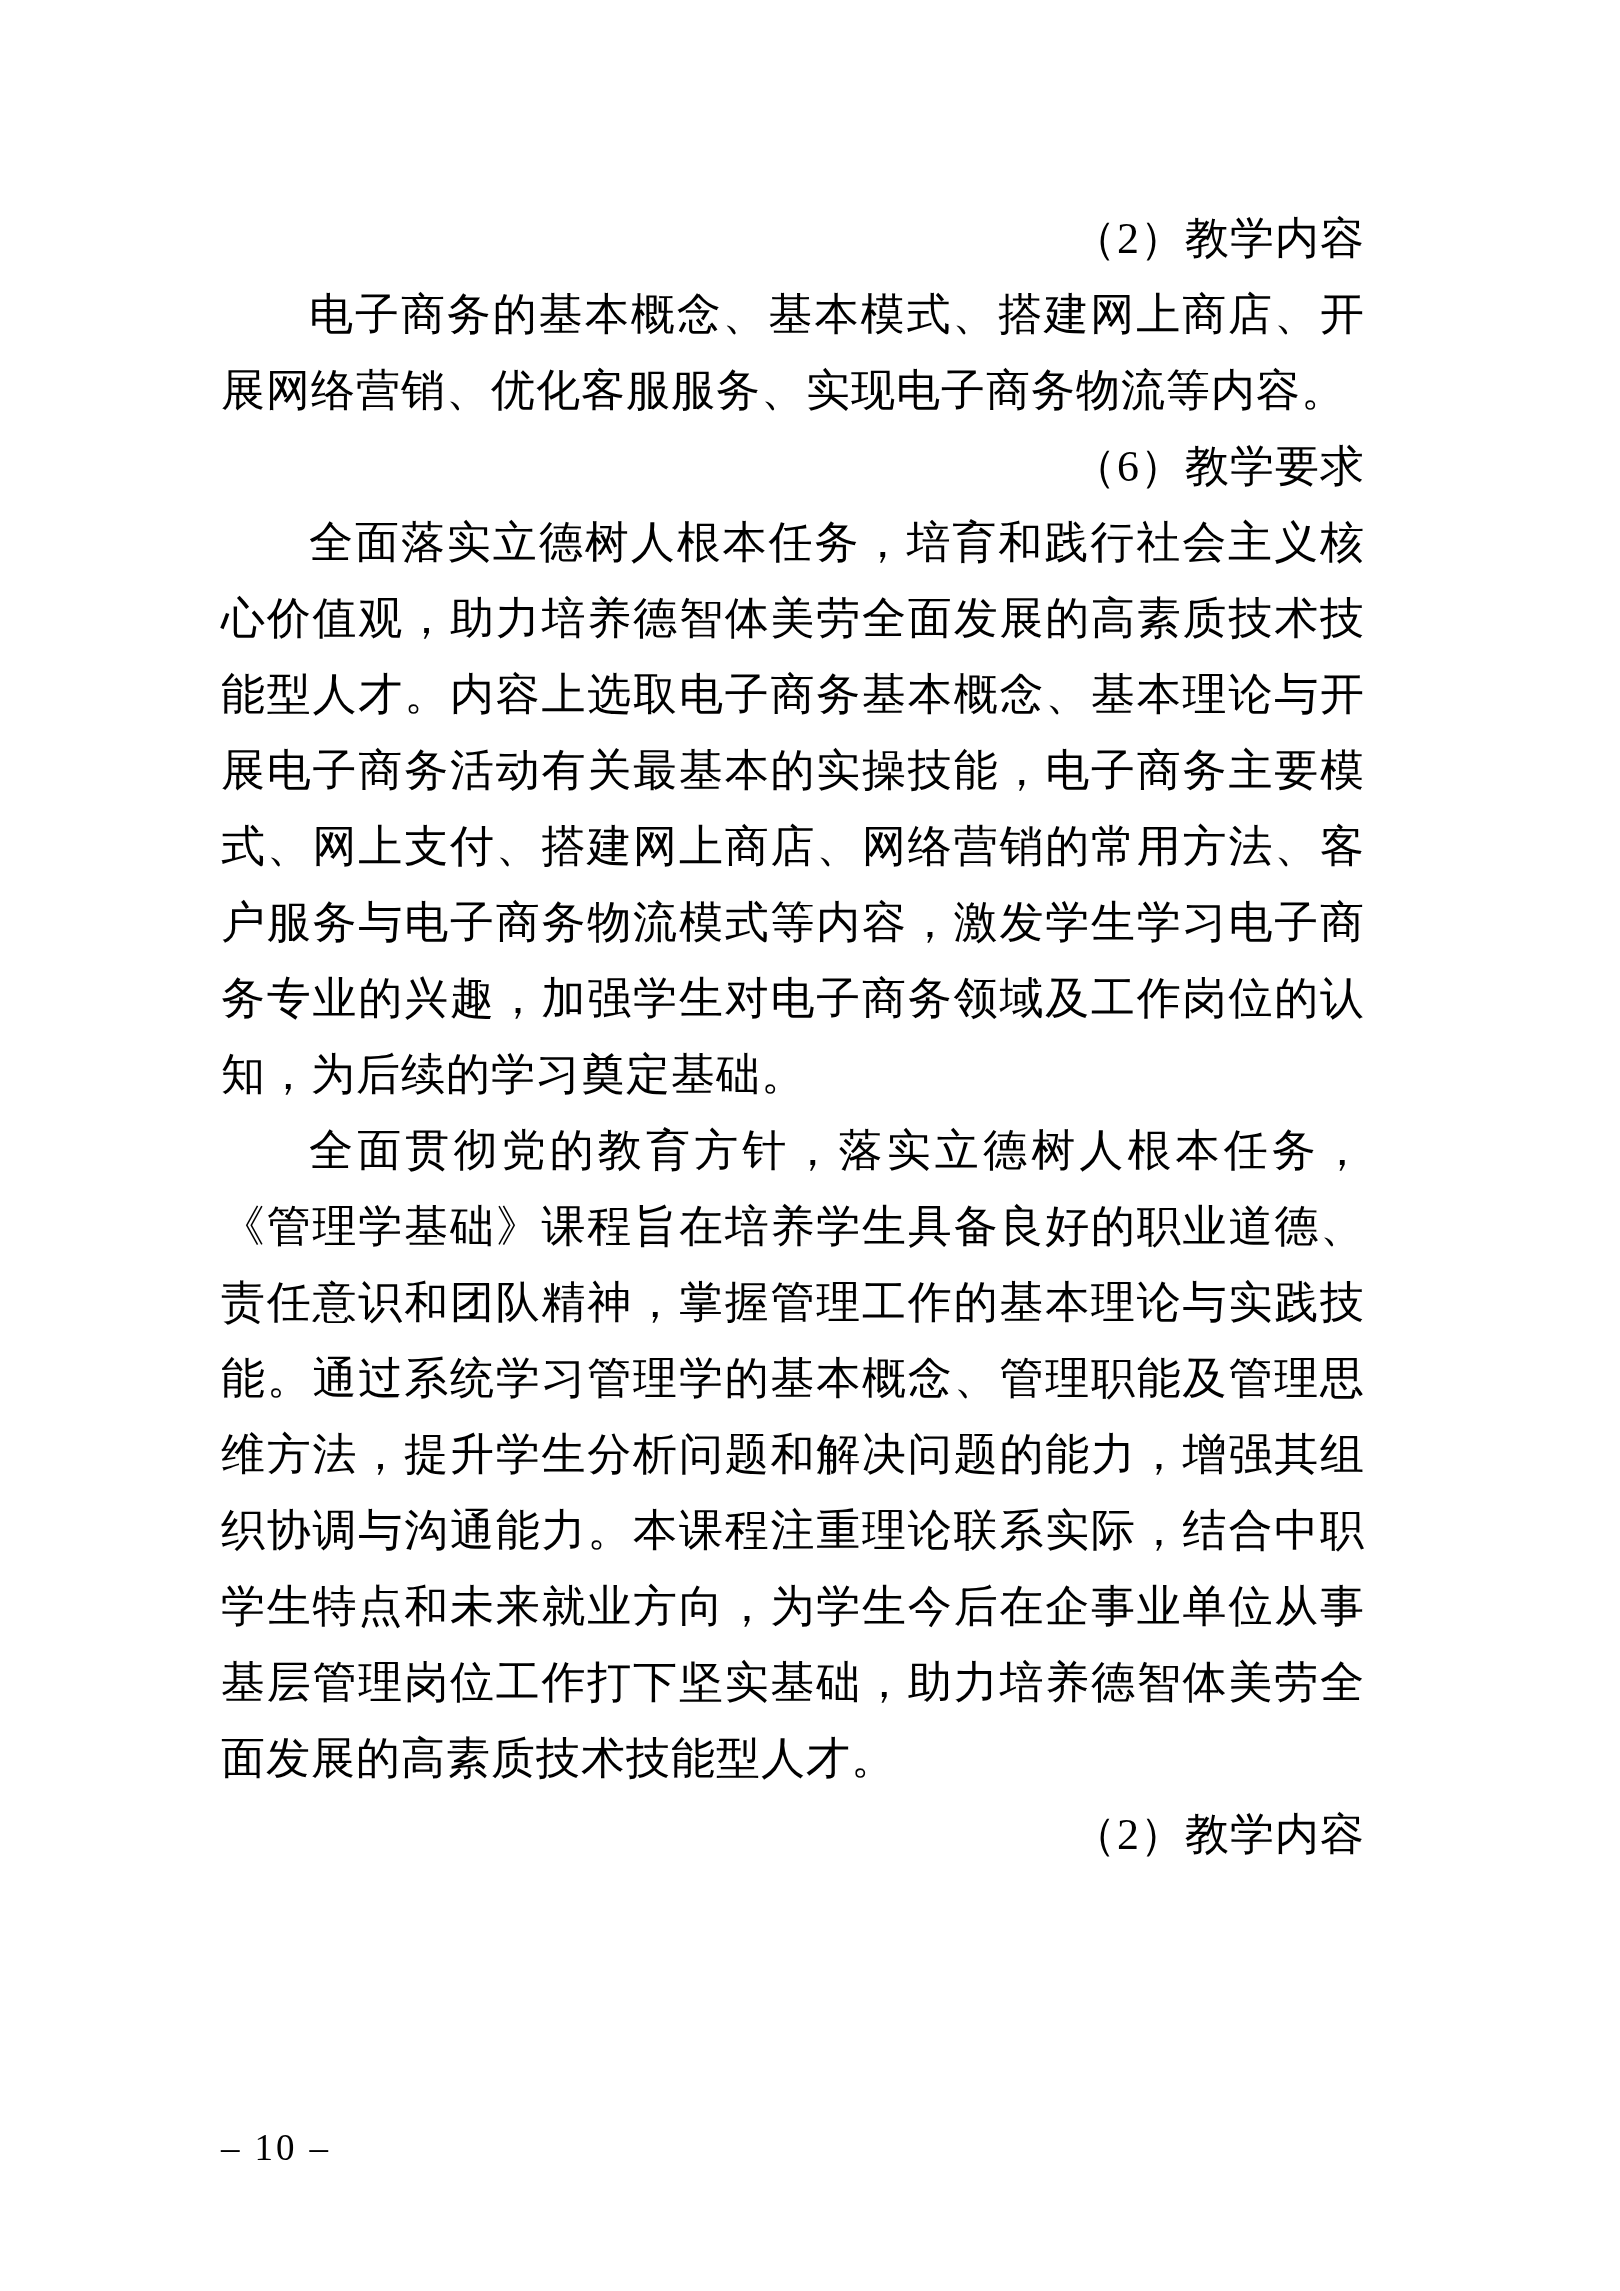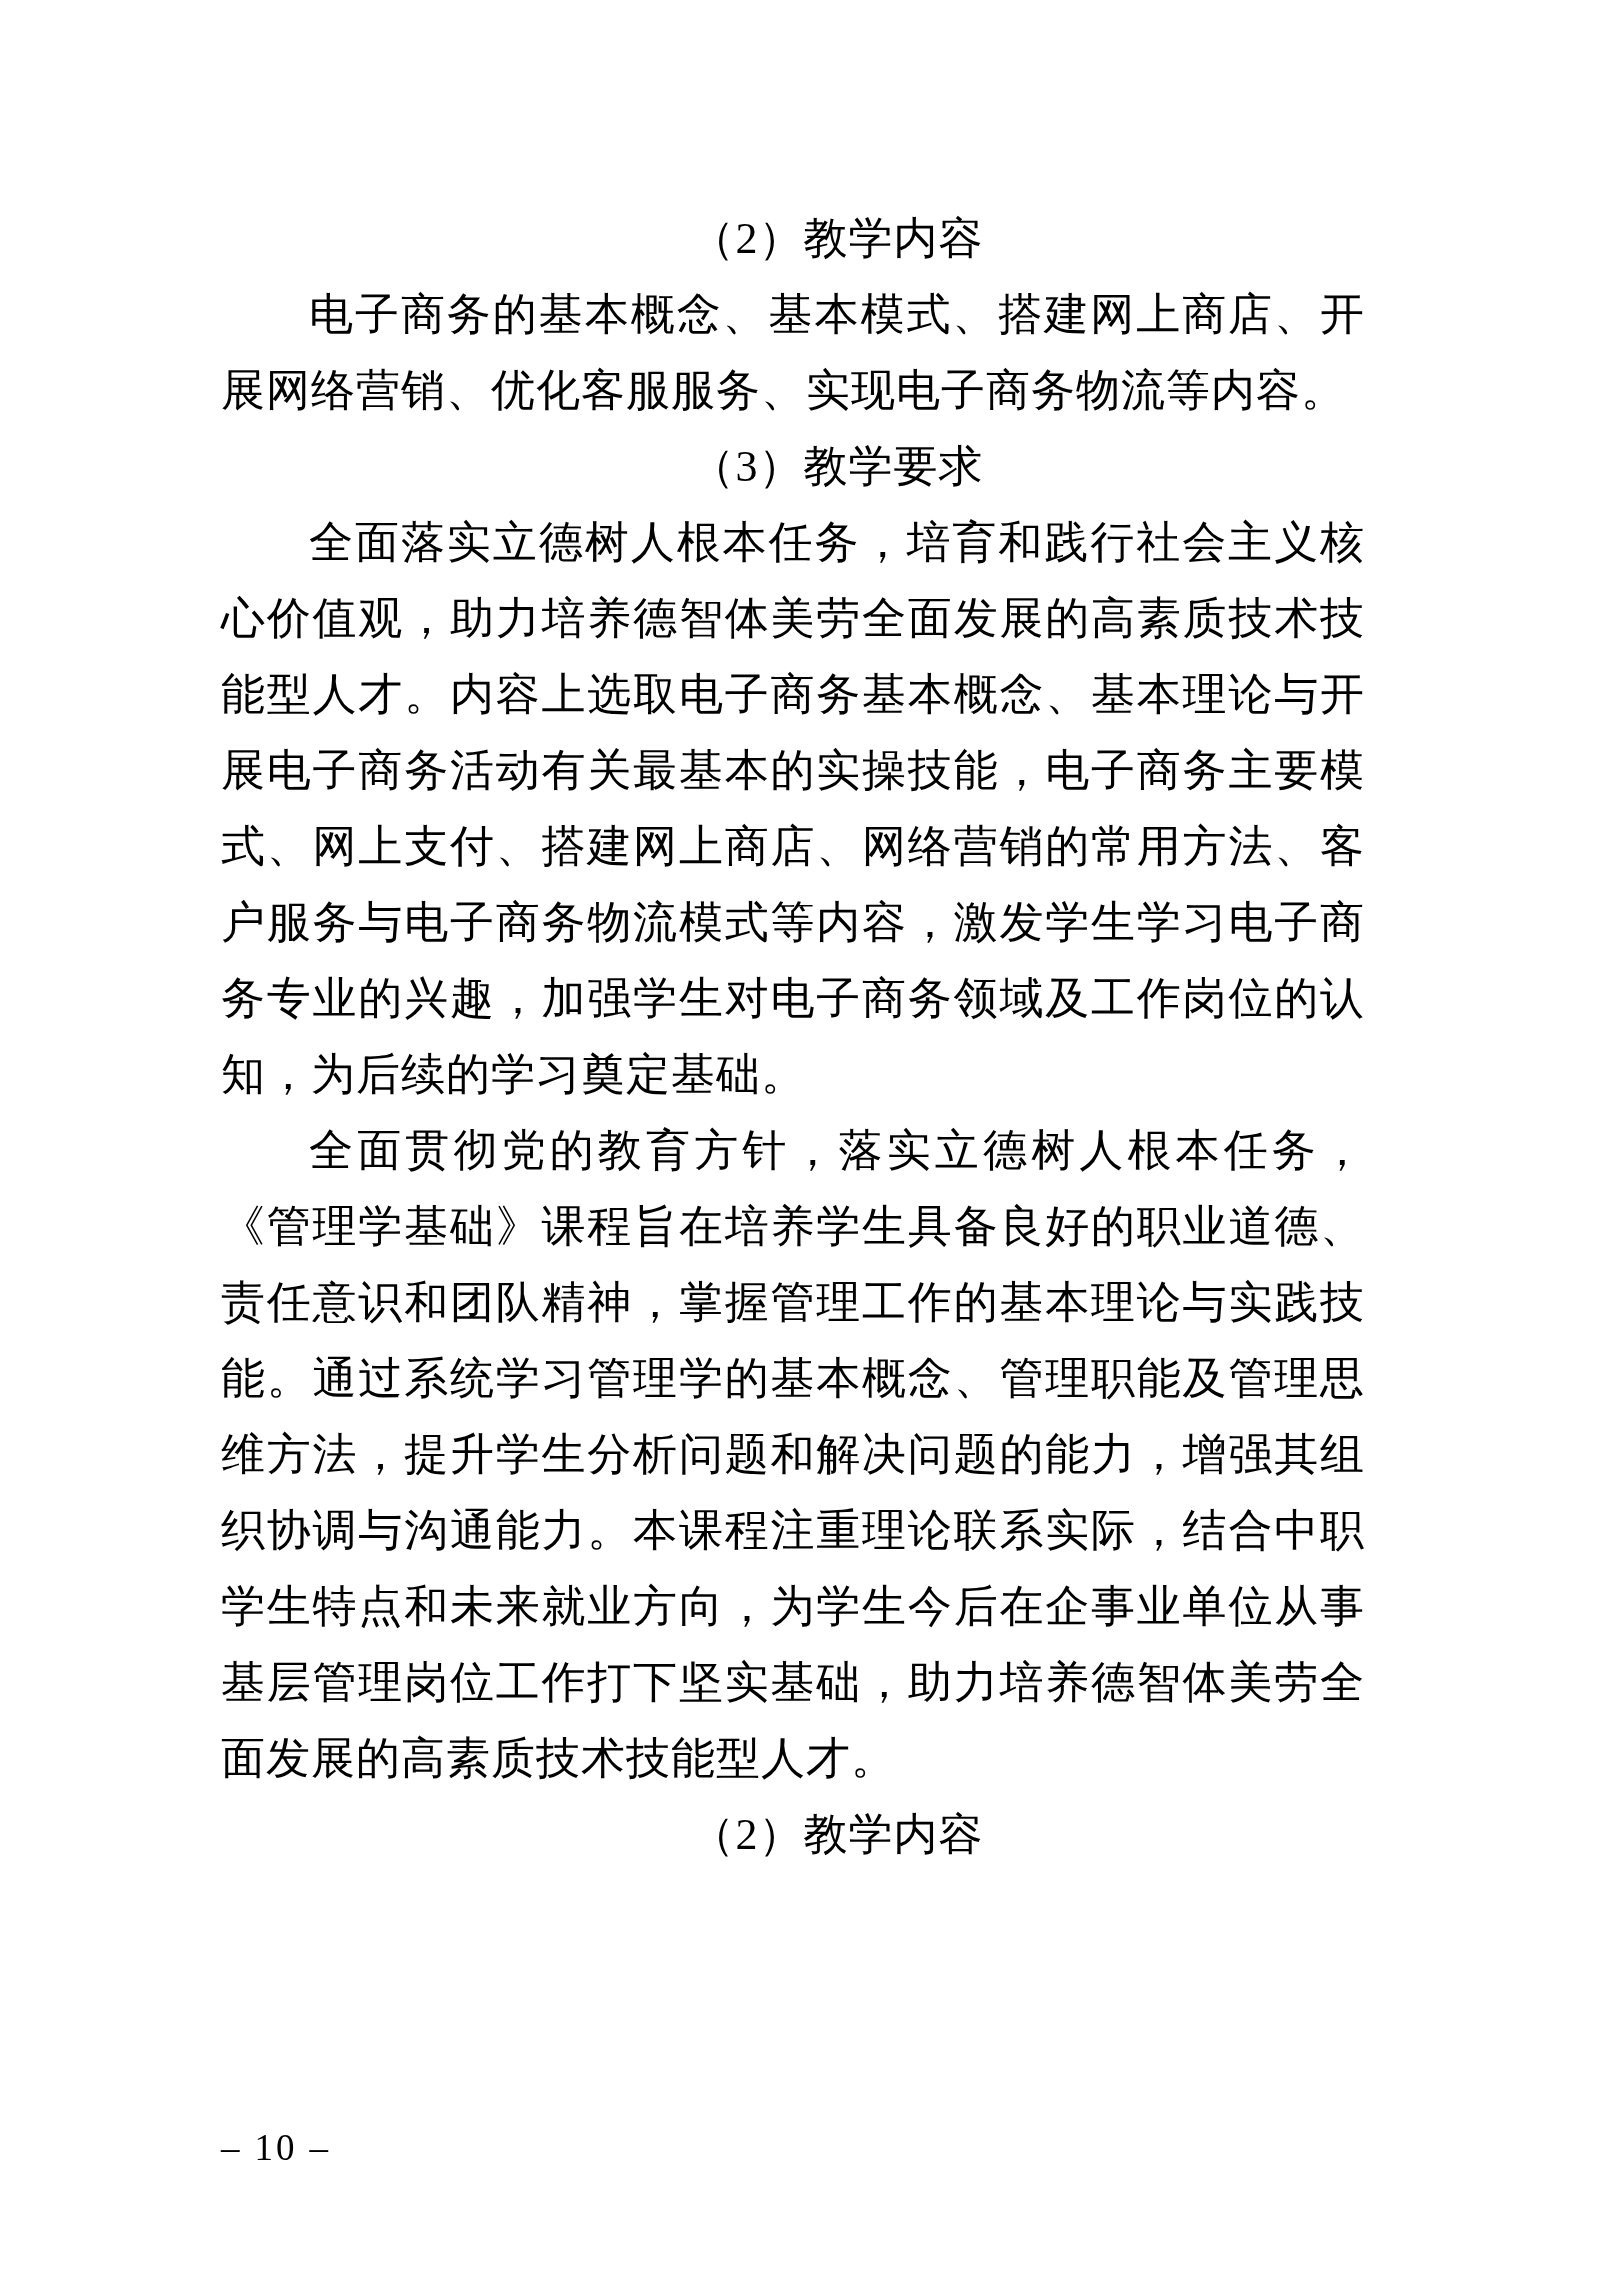--- a/index.html
+++ b/index.html
@@ -30,42 +30,42 @@
   .doc-body p {
     margin: 0;
     padding: 0;
     text-indent: 2em;
   }
   .doc-body p.heading {
     font-weight: bold;
     text-align: left;
   }
   .doc-body p.subheading {
-    text-align: center;
+    text-align: right;
   }
   .page-footer {
     position: absolute;
     left: 221px;
     top: 2125px;
     font-size: 37px;
     line-height: 45px;
     letter-spacing: 2.9px;
     font-family: "Liberation Serif", "DejaVu Serif", serif;
     color: #000000;
   }
 </style>
 </head>
 <body>
 
 <div class="page">
 
   <div class="doc-body">
     <p class="subheading">（2）教学内容</p>
     <p class="body">电子商务的基本概念、基本模式、搭建网上商店、开展网络营销、优化客服服务、实现电子商务物流等内容。</p>
-    <p class="subheading">（3）教学要求</p>
+    <p class="subheading">（6）教学要求</p>
     <p class="body">全面落实立德树人根本任务，培育和践行社会主义核心价值观，助力培养德智体美劳全面发展的高素质技术技能型人才。内容上选取电子商务基本概念、基本理论与开展电子商务活动有关最基本的实操技能，电子商务主要模式、网上支付、搭建网上商店、网络营销的常用方法、客户服务与电子商务物流模式等内容，激发学生学习电子商务专业的兴趣，加强学生对电子商务领域及工作岗位的认知，为后续的学习奠定基础。</p>
     <p class="body">全面贯彻党的教育方针，落实立德树人根本任务，《管理学基础》课程旨在培养学生具备良好的职业道德、责任意识和团队精神，掌握管理工作的基本理论与实践技能。通过系统学习管理学的基本概念、管理职能及管理思维方法，提升学生分析问题和解决问题的能力，增强其组织协调与沟通能力。本课程注重理论联系实际，结合中职学生特点和未来就业方向，为学生今后在企事业单位从事基层管理岗位工作打下坚实基础，助力培养德智体美劳全面发展的高素质技术技能型人才。</p>
     <p class="subheading">（2）教学内容</p>
   </div>
 
   <div class="page-footer">– 10 –</div>
 
 </div>
 
 

